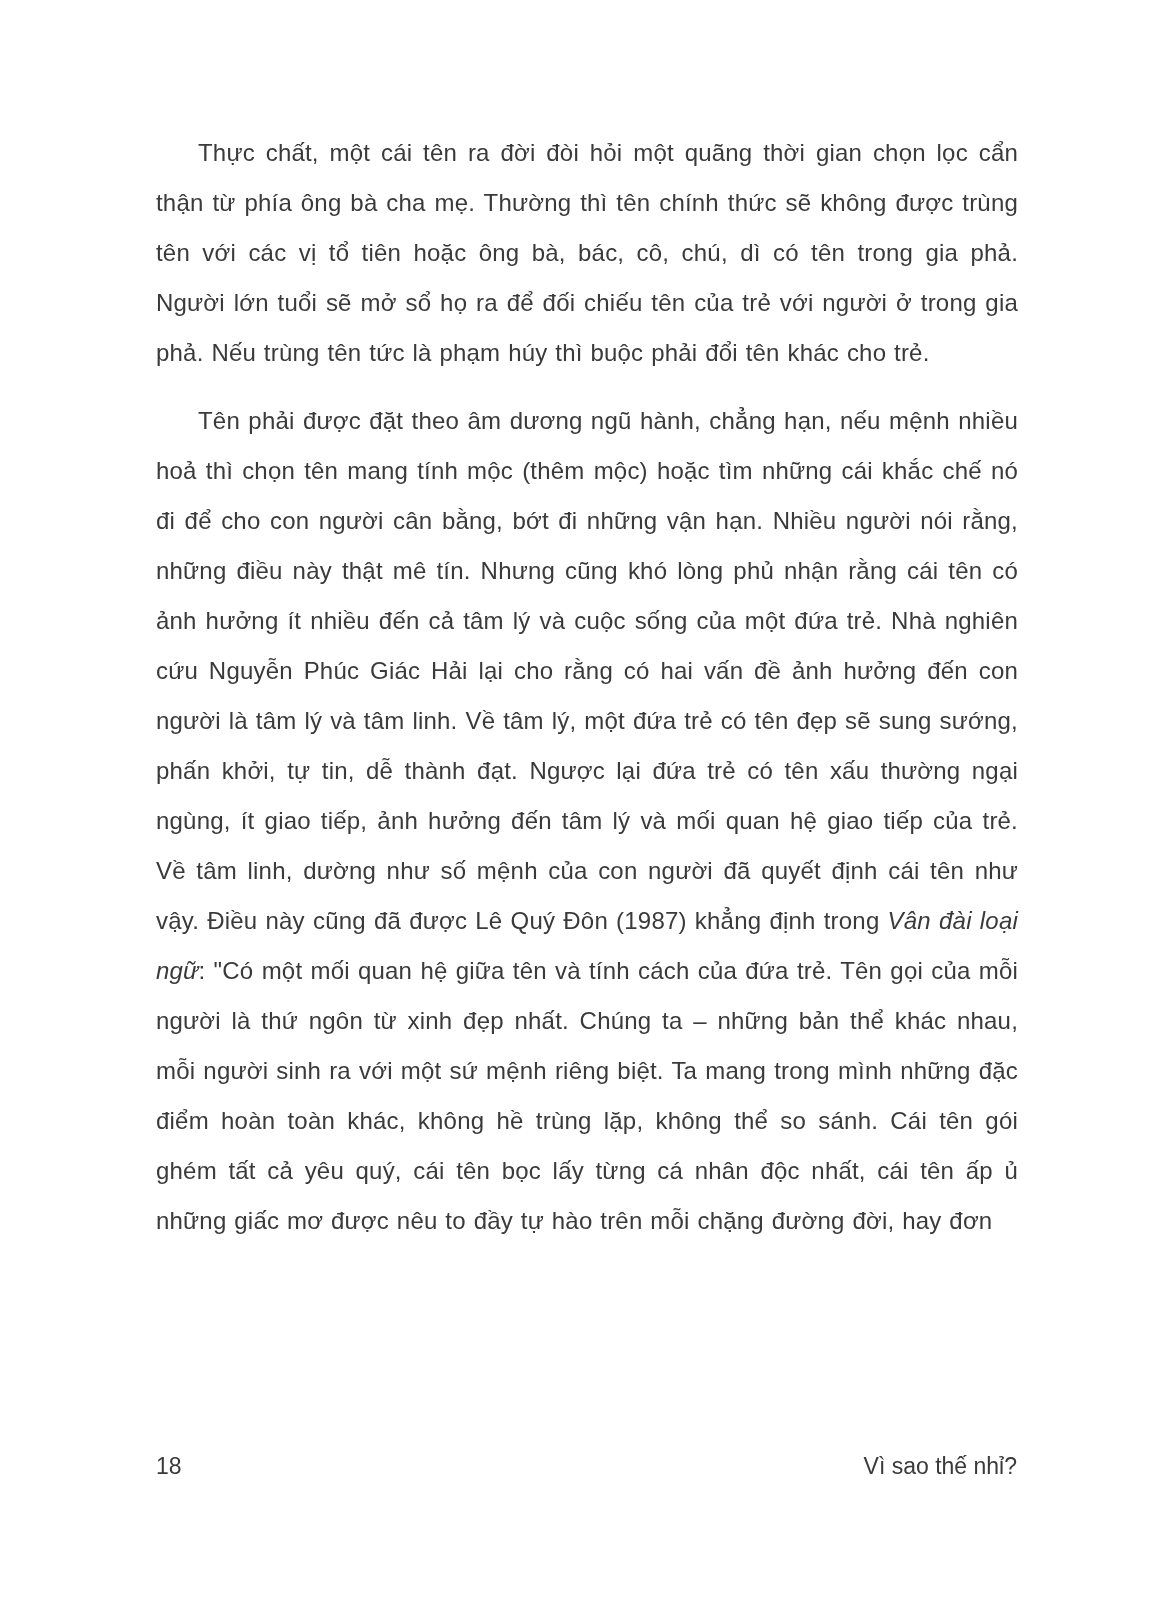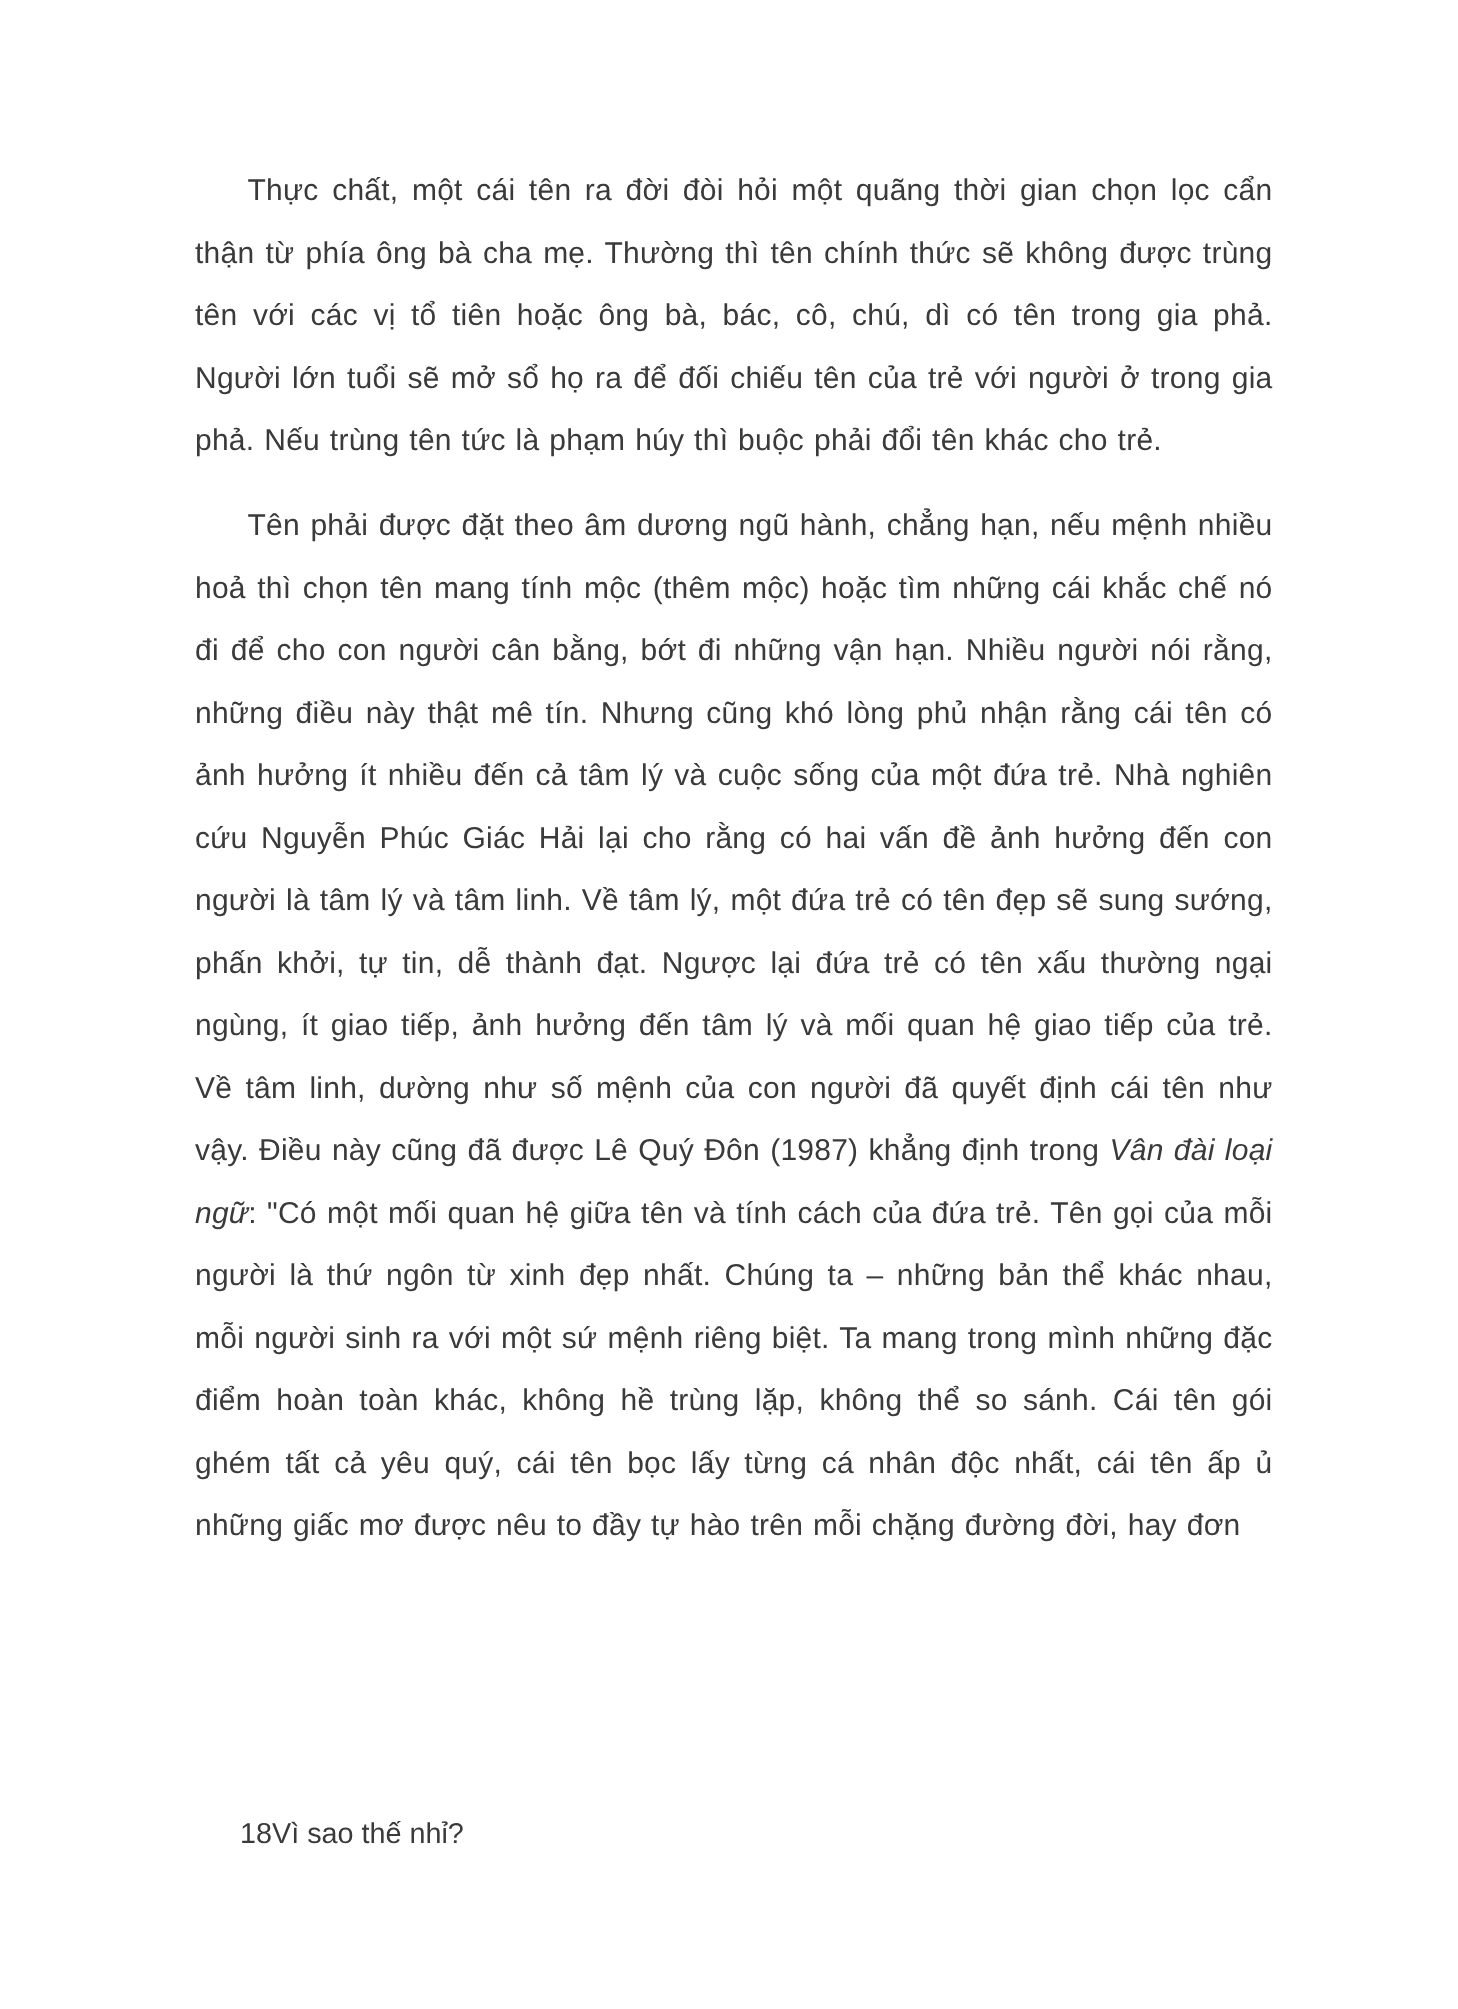--- a/index.html
+++ b/index.html
@@ -35,26 +35,25 @@
   }
   .para em {
     font-style: italic;
   }
   .page-footer {
     position: absolute;
     top: 1450px;
     left: 156px;
     right: 149px;
     display: flex;
-    justify-content: flex-start;
+    justify-content: space-between;
     align-items: baseline;
     font-size: 23px;
     line-height: 32px;
     color: #3a3a3a;
-    margin-left: 36px;
   }
 </style>
 </head>
 <body>
 
 <div class="page" style="background: rgb(255, 255, 255); color: rgb(58, 58, 58);">
   <main class="text-block">
       <p class="para"><span>Thực chất, một cái tên ra đời đòi hỏi một quãng thời gian chọn lọc cẩn thận từ phía ông bà cha mẹ. Thường thì tên chính thức sẽ không được trùng tên với các vị tổ tiên hoặc ông bà, bác, cô, chú, dì có tên trong gia phả. Người lớn tuổi sẽ mở sổ họ ra để đối chiếu tên của trẻ với người ở trong gia phả. Nếu trùng tên tức là phạm húy thì buộc phải đổi tên khác cho trẻ.</span></p>
       <p class="para"><span>Tên phải được đặt theo âm dương ngũ hành, chẳng hạn, nếu mệnh nhiều hoả thì chọn tên mang tính mộc (thêm mộc) hoặc tìm những cái khắc chế nó đi để cho con người cân bằng, bớt đi những vận hạn. Nhiều người nói rằng, những điều này thật mê tín. Nhưng cũng khó lòng phủ nhận rằng cái tên có ảnh hưởng ít nhiều đến cả tâm lý và cuộc sống của một đứa trẻ. Nhà nghiên cứu Nguyễn Phúc Giác Hải lại cho rằng có hai vấn đề ảnh hưởng đến con người là tâm lý và tâm linh. Về tâm lý, một đứa trẻ có tên đẹp sẽ sung sướng, phấn khởi, tự tin, dễ thành đạt. Ngược lại đứa trẻ có tên xấu thường ngại ngùng, ít giao tiếp, ảnh hưởng đến tâm lý và mối quan hệ giao tiếp của trẻ. Về tâm linh, dường như số mệnh của con người đã quyết định cái tên như vậy. Điều này cũng đã được Lê Quý Đôn (1987) khẳng định trong </span><em>Vân đài loại ngữ</em><span>: "Có một mối quan hệ giữa tên và tính cách của đứa trẻ. Tên gọi của mỗi người là thứ ngôn từ xinh đẹp nhất. Chúng ta – những bản thể khác nhau, mỗi người sinh ra với một sứ mệnh riêng biệt. Ta mang trong mình những đặc điểm hoàn toàn khác, không hề trùng lặp, không thể so sánh. Cái tên gói ghém tất cả yêu quý, cái tên bọc lấy từng cá nhân độc nhất, cái tên ấp ủ những giấc mơ được nêu to đầy tự hào trên mỗi chặng đường đời, hay đơn</span></p>
     </main>

